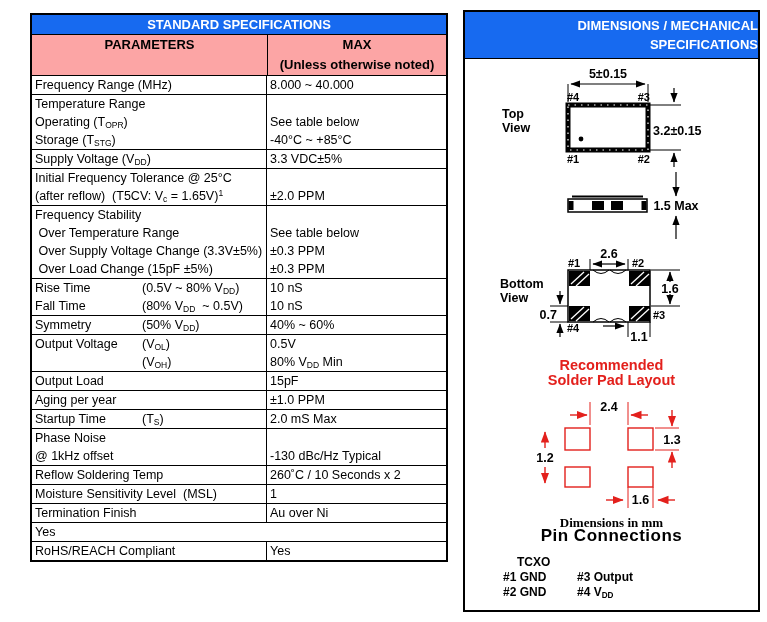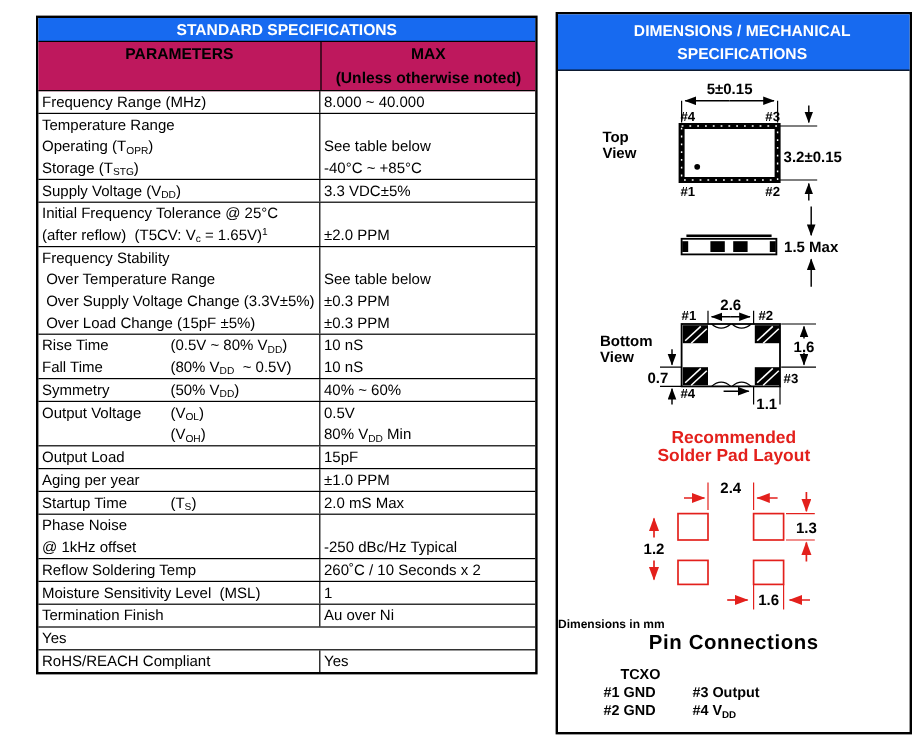--- a/index.html
+++ b/index.html
@@ -27,45 +27,45 @@
   .line{height:18px;line-height:18px;white-space:pre;overflow:visible;}
   .t1{display:inline-block;min-width:107px;}
   sub{font-size:0.68em;vertical-align:baseline;position:relative;top:0.25em;}
   sup{font-size:0.68em;vertical-align:baseline;position:relative;top:-0.45em;}
   
   .mech{
     position:absolute;left:463px;top:10px;width:293px;height:598px;
     border:2px solid #000;background:#fff;
   }
   .mech-title{
-    color:#fff;font-weight:bold;text-align:center;font-size:13px;
+    color:#fff;font-weight:bold;text-align:right;font-size:13px;
     line-height:19px;padding:4px 0 4px 14px;border-bottom:1px solid #000;
   }
   .views-svg{position:absolute;left:0;top:48px;}
   .pads-svg{position:absolute;left:0;top:378px;}
   .red-title{
     position:absolute;left:0;top:346px;width:100%;text-align:center;
     font-weight:bold;font-size:14.5px;line-height:15px;
   }
-  .dims-note{position:absolute;left:0;top:503px;width:100%;font-size:10px;font-weight:bold;}
+  .dims-note{position:absolute;left:0;top:503px;width:100%;text-align:center;font-size:13px;font-weight:bold;font-family:Liberation Serif, serif;}
   .pin-title{position:absolute;left:0;top:514px;width:100%;text-align:center;font-size:17px;font-weight:bold;letter-spacing:.5px;}
   .model-label{position:absolute;left:52px;top:543px;font-size:12px;font-weight:bold;text-align:center;}
   .pin-grid{
     position:absolute;left:38px;top:558px;font-size:12px;font-weight:bold;
     display:grid;grid-template-columns:74px auto;row-gap:1px;
   }
   svg text{font-family:"Liberation Sans",sans-serif;fill:#000;}
   svg .bt{font-weight:bold;}
 </style>
 </head>
 <body>
 
 <div class="spec-table">
   <div class="spec-title" style="background: rgb(23, 106, 240);">STANDARD SPECIFICATIONS</div>
-  <div class="spec-head" style="background: #be185d;">
+  <div class="spec-head" style="background: #fca5a5;">
     <div class="hp">
       <div class="hline">PARAMETERS</div>
     </div>
     <div class="hm">
       <div>MAX</div>
       <div>(Unless otherwise noted)</div>
     </div>
   </div>
   <div>
       <div class="srow">
@@ -172,21 +172,21 @@
           <div class="line">2.0 mS Max</div>
         </div>
       </div>
       <div class="srow">
         <div class="pcell">
           <div class="line">Phase Noise</div>
           <div class="line">@ 1kHz offset</div>
         </div>
         <div class="mcell">
           <div class="line"></div>
-          <div class="line">-250 dBc/Hz Typical</div>
+          <div class="line">-130 dBc/Hz Typical</div>
         </div>
       </div>
       <div class="srow">
         <div class="pcell">
           <div class="line">Reflow Soldering Temp</div>
         </div>
         <div class="mcell">
           <div class="line">260˚C / 10 Seconds x 2</div>
         </div>
       </div>

